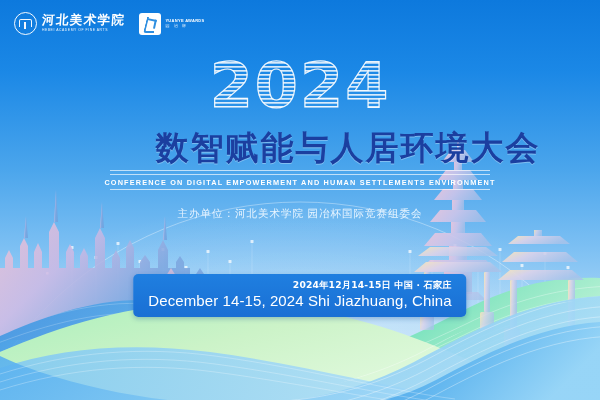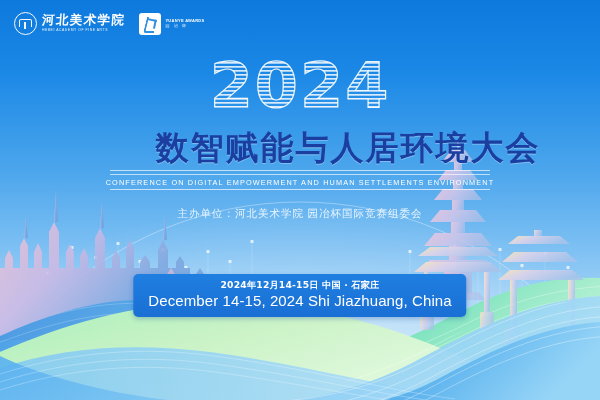--- a/index.html
+++ b/index.html
@@ -44,35 +44,35 @@
     font-size:33px;font-weight:700;color:#1b3fa0;letter-spacing:2px;
     font-family:"DejaVu Sans","Liberation Sans",sans-serif;
     text-shadow:0 1px 0 rgba(255,255,255,.30);
     white-space:nowrap;
     padding-left:48px;
   }
   .rule-top,.rule-bot{height:1px;background:rgba(255,255,255,.65);width:380px;margin:0 auto;}
   .rules{position:absolute;left:0;top:170px;width:600px;}
   .rule-gap{height:3px;}
   .en-title{
-    font-size:7.3px;color:#ffffff;letter-spacing:1.15px;font-weight:400;
+    font-size:7.3px;color:#ffffff;letter-spacing:1.15px;font-weight:700;
     padding:3px 0 2px 0;white-space:nowrap;
   }
   .host-line{
     position:absolute;left:0;top:207px;width:600px;
     font-size:10.5px;color:#eaf6ff;letter-spacing:1px;white-space:nowrap;
     font-family:Liberation Serif, serif;
   }
   .host-line .host-label{color:#e6f3ff;}
   .date-badge{
     position:absolute;left:50%;top:274px;transform:translateX(-50%);
     background:linear-gradient(180deg,#1f7fe0 0%,#1a6fd4 100%);
     border-radius:5px;padding:5px 15px 6px 15px;
     box-shadow:0 2px 5px rgba(16,70,140,.28);
-    line-height:1.32;white-space:nowrap;
+    line-height:1.32;white-space:nowrap;text-align:right;
   }
   .date-cn{font-size:9.2px;color:#ffffff;font-weight:700;letter-spacing:.2px;
     font-family:"DejaVu Sans","Liberation Sans",sans-serif;}
   .date-en{font-size:15px;color:#ffffff;font-weight:400;letter-spacing:.1px;}
 </style>
 </head>
 <body>
 
 <div id="poster">
 

